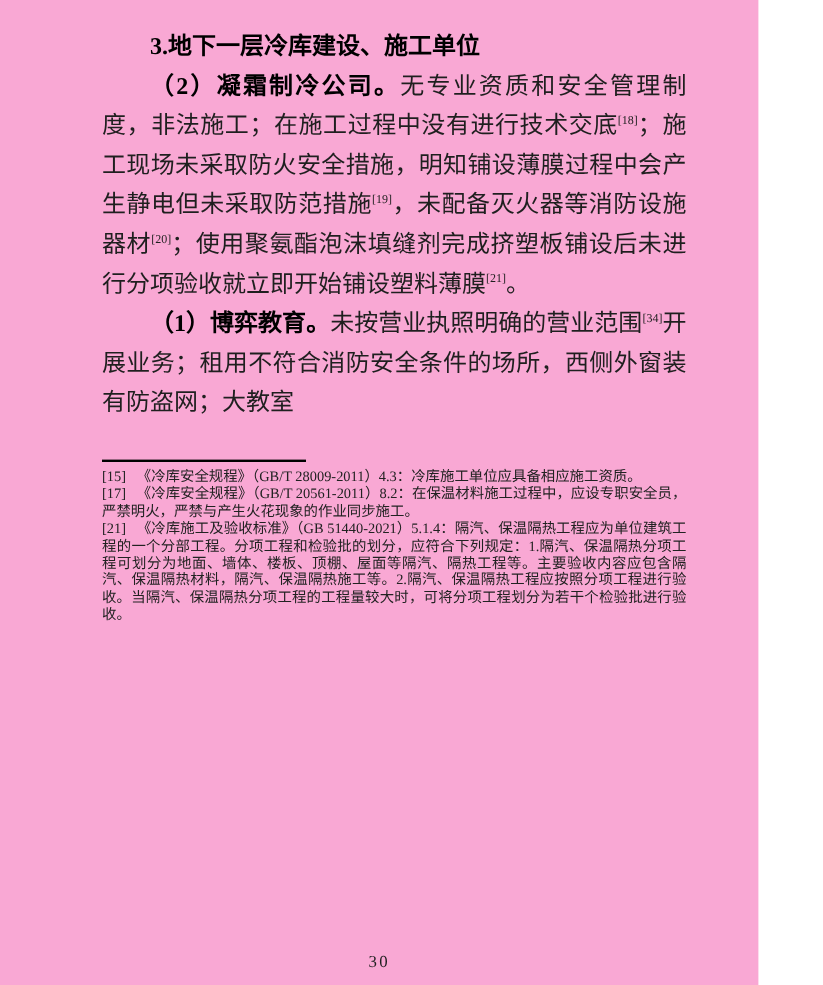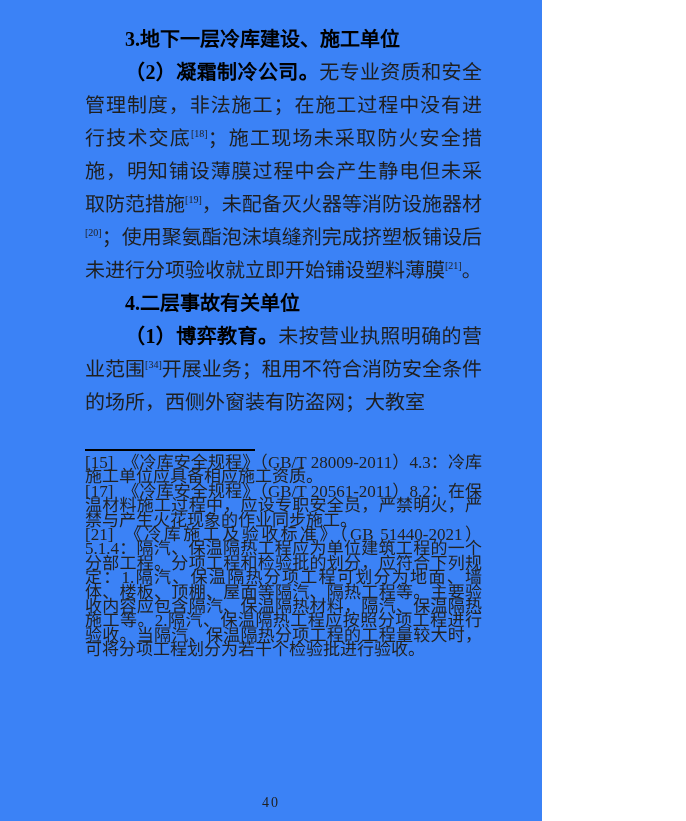--- a/index.html
+++ b/index.html
@@ -2,24 +2,24 @@
 <html lang="zh-CN"><head>
 <meta charset="utf-8">
 <style>
   html, body {
     margin: 0;
     padding: 0;
     background: #ffffff;
   }
   .page {
     position: relative;
-    width: 542px;
+    width: 632px;
     height: 821px;
     box-sizing: border-box;
-    background: #3b82f6;
+    background: #f9a8d4;
     padding: 23px 60px 0 85px;
     overflow: hidden;
     font-family: "Liberation Serif", "DejaVu Serif", serif;
     color: #1f1f1f;
   }
   .doc-body p.paragraph,
   .doc-body h2.heading {
     margin: 0;
     font-size: 20px;
     line-height: 33px;
@@ -45,21 +45,21 @@
   .footnote-area {
     margin-top: 30px;
   }
   .footnote-rule {
     width: 170px;
     height: 0;
     border-top: 2px solid #000000;
     margin-bottom: 5px;
   }
   .footnote {
-    font-size: 17px;
+    font-size: 12px;
     line-height: 14.4px;
     text-align: justify;
     color: #222222;
   }
   .fn-marker {
     display: inline-block;
     margin-right: 9px;
   }
   .page-footer {
     position: absolute;
@@ -76,30 +76,29 @@
   }
 </style>
 </head>
 <body>
 
 <div class="page">
 
   <main class="doc-body">
       <h2 class="heading">3.地下一层冷库建设、施工单位</h2>
       <p class="paragraph"><span class="lead">（2）凝霜制冷公司。</span><span>无专业资质和安全管理制度，非法施工；在施工过程中没有进行技术交底</span><sup>[18]</sup><span>；施工现场未采取防火安全措施，明知铺设薄膜过程中会产生静电但未采取防范措施</span><sup>[19]</sup><span>，未配备灭火器等消防设施器材</span><sup>[20]</sup><span>；使用聚氨酯泡沫填缝剂完成挤塑板铺设后未进行分项验收就立即开始铺设塑料薄膜</span><sup>[21]</sup><span>。</span></p>
-      <h2 class="heading">4.二层事故有关单位</h2>
       <p class="paragraph"><span class="lead">（1）博弈教育。</span><span>未按营业执照明确的营业范围</span><sup>[34]</sup><span>开展业务；租用不符合消防安全条件的场所，西侧外窗装有防盗网；大教室</span></p>
     </main>
 
   <div class="footnote-area">
     <div class="footnote-rule"></div>
     <div>
         <div class="footnote"><span class="fn-marker">[15]</span><span>《冷库安全规程》（GB/T 28009-2011）4.3：冷库施工单位应具备相应施工资质。</span></div>
         <div class="footnote"><span class="fn-marker">[17]</span><span>《冷库安全规程》（GB/T 20561-2011）8.2：在保温材料施工过程中，应设专职安全员，严禁明火，严禁与产生火花现象的作业同步施工。</span></div>
         <div class="footnote"><span class="fn-marker">[21]</span><span>《冷库施工及验收标准》（GB 51440-2021）5.1.4：隔汽、保温隔热工程应为单位建筑工程的一个分部工程。分项工程和检验批的划分，应符合下列规定：1.隔汽、保温隔热分项工程可划分为地面、墙体、楼板、顶棚、屋面等隔汽、隔热工程等。主要验收内容应包含隔汽、保温隔热材料，隔汽、保温隔热施工等。2.隔汽、保温隔热工程应按照分项工程进行验收。当隔汽、保温隔热分项工程的工程量较大时，可将分项工程划分为若干个检验批进行验收。</span></div>
       </div>
   </div>
 
   <div class="page-footer">
-    <span class="page-number">40</span>
+    <span class="page-number">30</span>
   </div>
 
 </div>
 
 </body></html>

